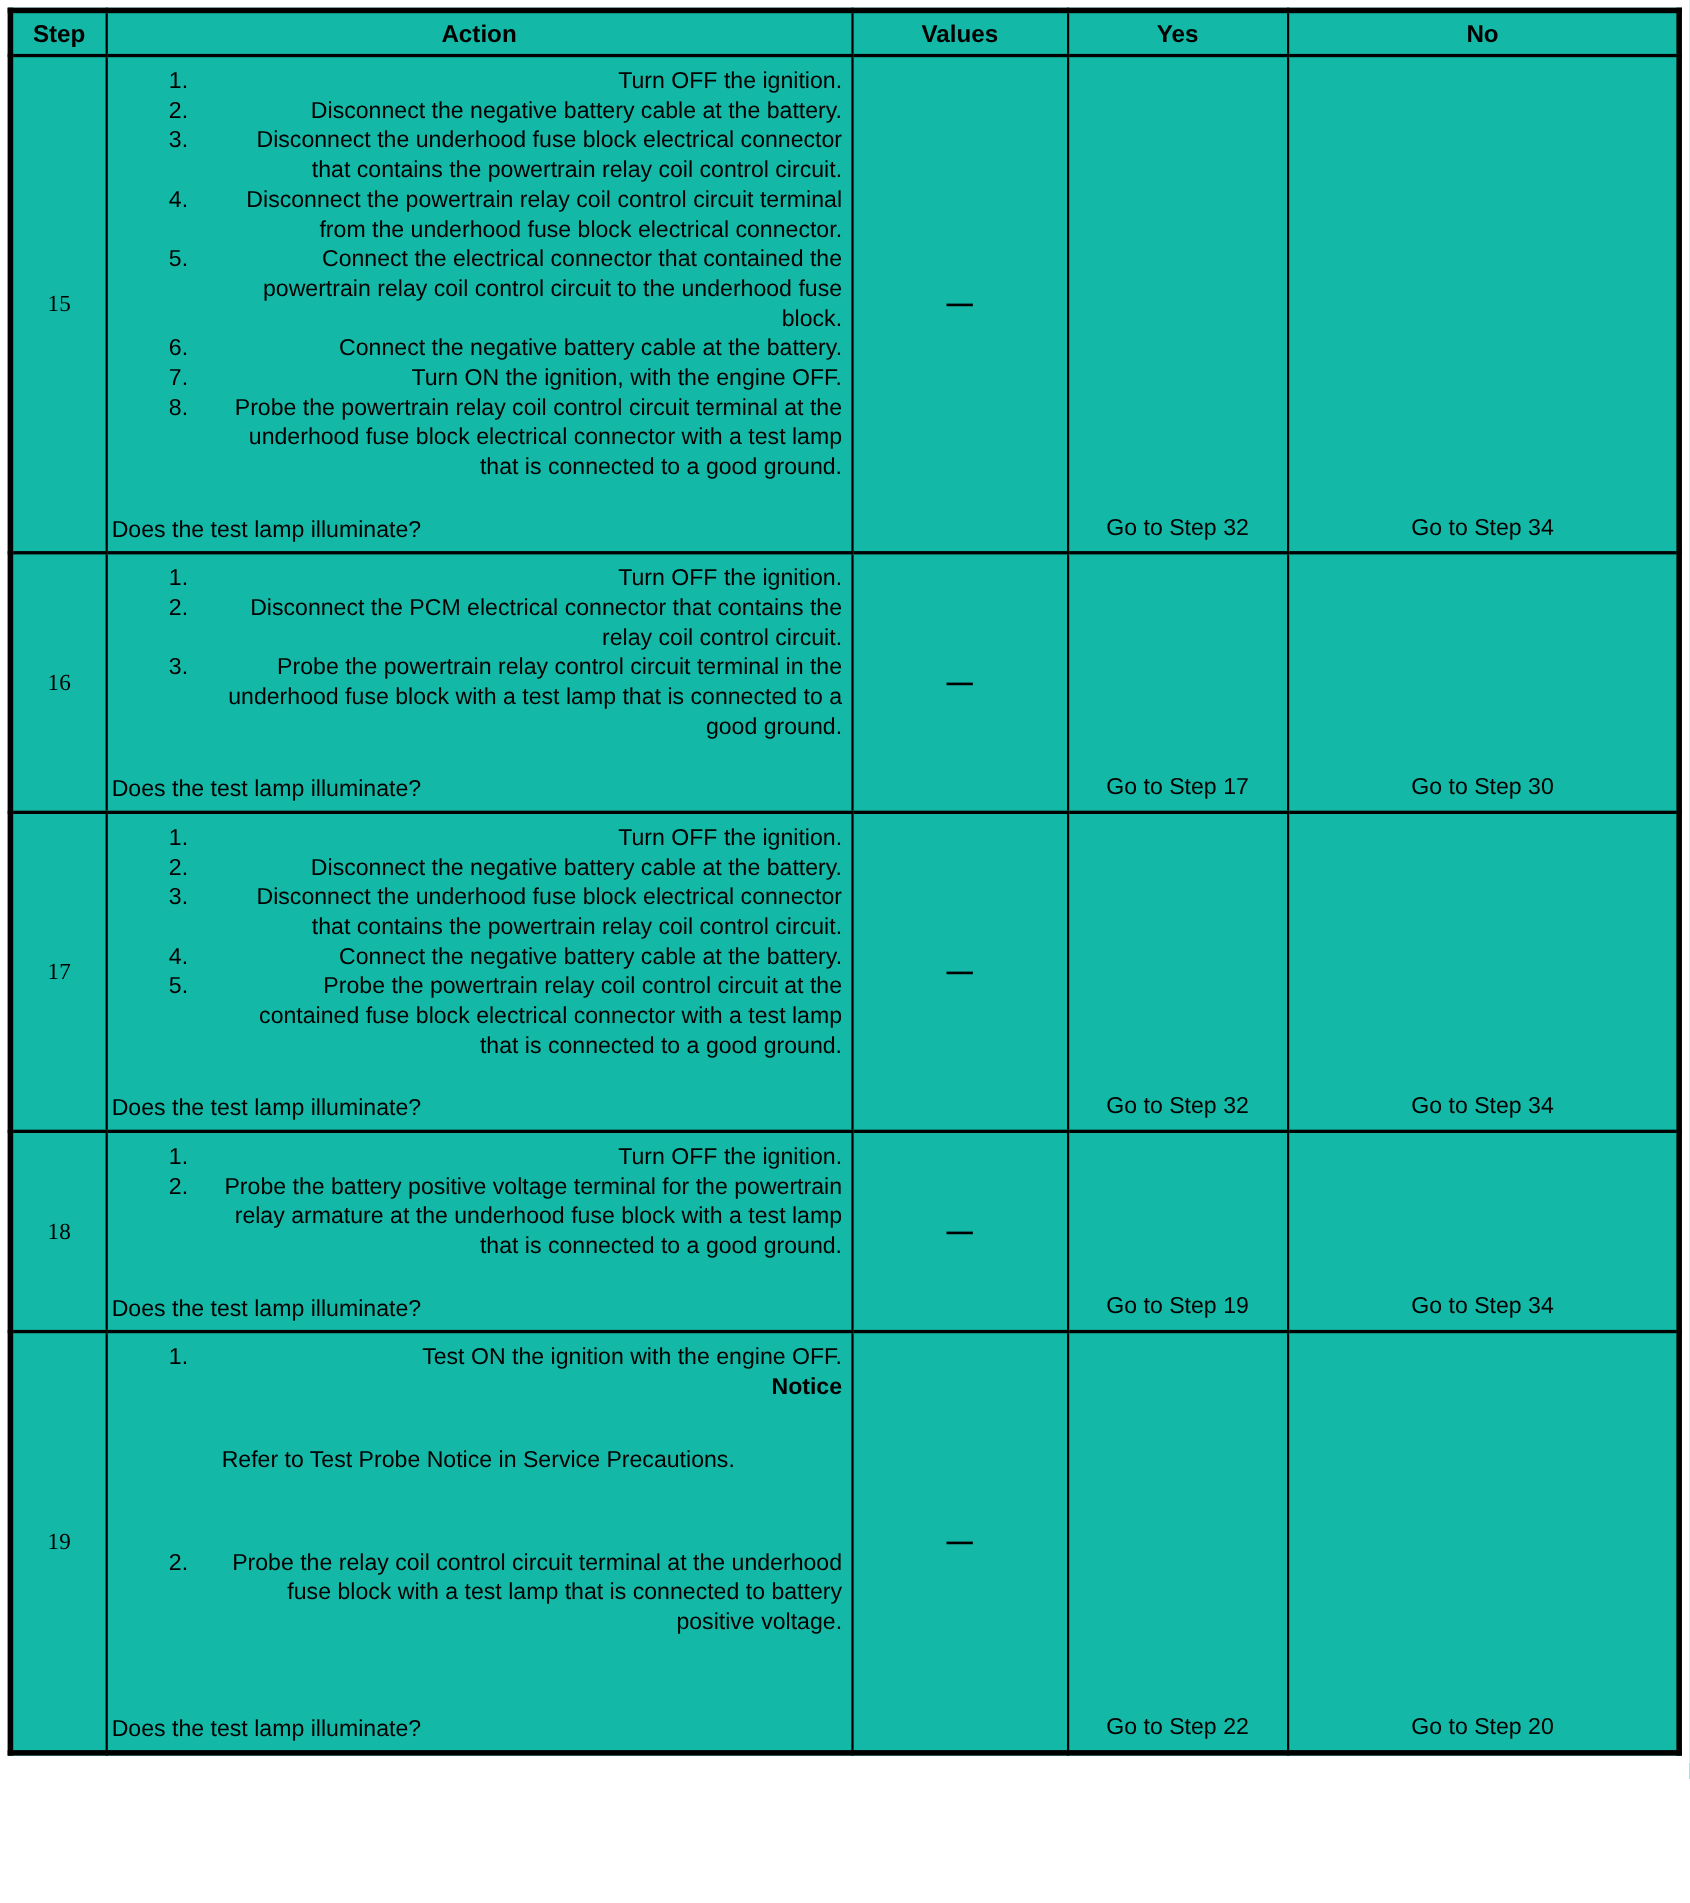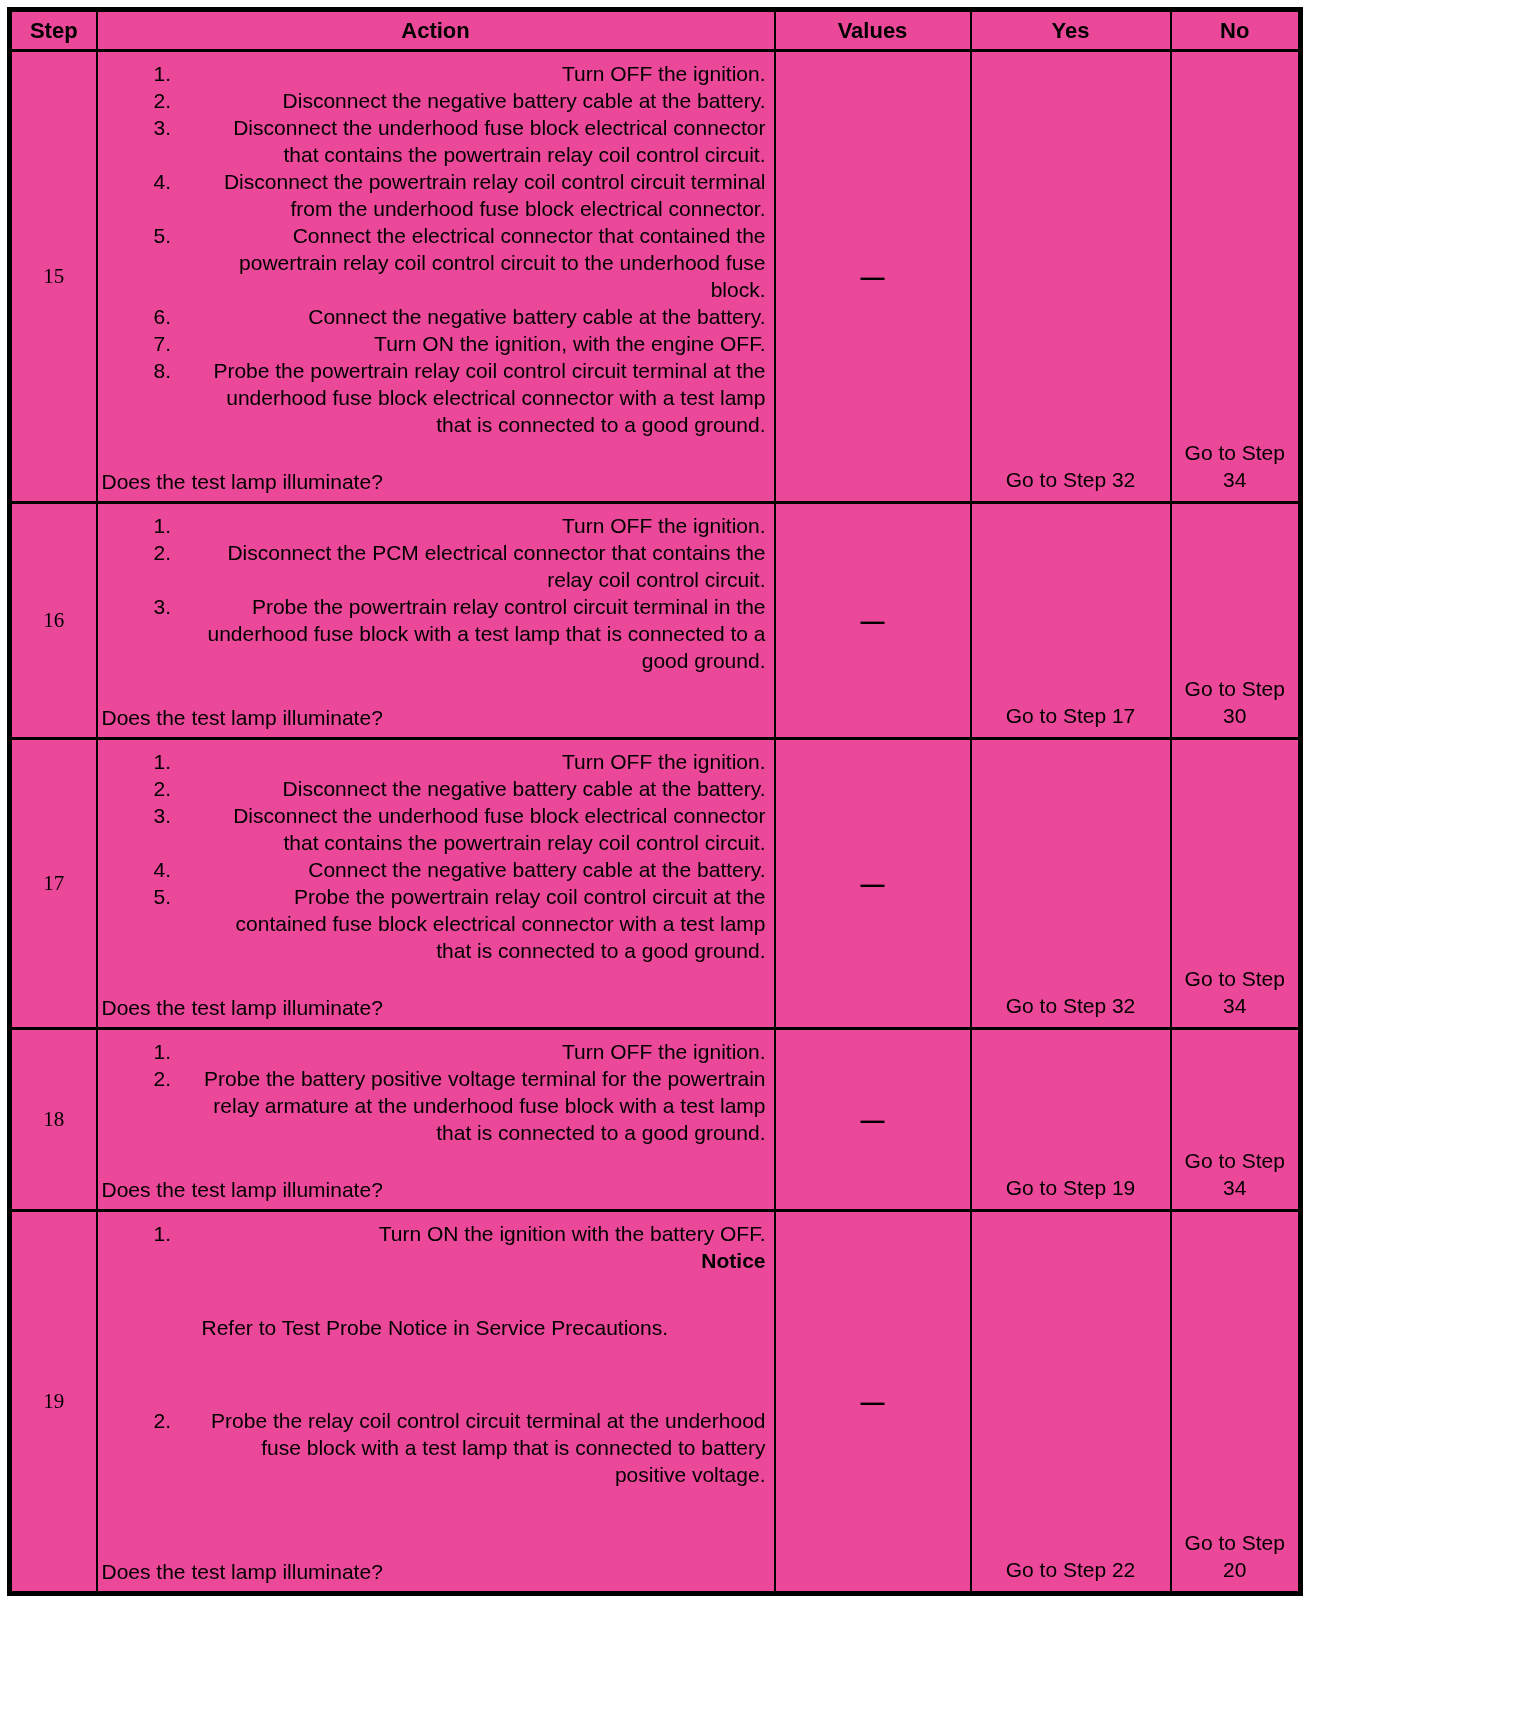--- a/index.html
+++ b/index.html
@@ -10,23 +10,23 @@
     font-family: "Liberation Sans", "DejaVu Sans", sans-serif;
   }
   .page {
     width: 1536px;
     box-sizing: border-box;
     padding: 7px;
   }
   table.diag {
     border-collapse: collapse;
     table-layout: fixed;
-    width: 1296px;
+    width: 1522px;
     border: 5px solid #000;
-    background: #ec4899;
+    background: #14b8a6;
   }
   col.c-step   { width: 87px; }
   col.c-action { width: 678px; }
   col.c-values { width: 196px; }
   col.c-yes    { width: 200px; }
   col.c-no     { width: auto; }
 
   th, td {
     border: 2px solid #000;
     vertical-align: top;
@@ -233,21 +233,21 @@
         <td class="goto-cell">Go to Step 34</td>
       </tr>
 
       <tr>
         <td class="step-cell">19</td>
         <td class="action-cell">
           <div>
             <div class="ai">
               <span class="n">1.</span>
               <span class="t">
-                <span>Turn ON the ignition with the battery OFF.</span>
+                <span>Test ON the ignition with the engine OFF.</span>
                 <span class="notice-label">Notice</span>
               </span>
             </div>
             <div class="notice-para">Refer to Test Probe Notice in Service Precautions.</div>
             <div class="ai gap-lg">
                 <span class="n">2.</span>
                 <span class="t">Probe the relay coil control circuit terminal at the underhood fuse block with a test lamp that is connected to battery positive voltage.</span>
               </div>
           </div>
           <div class="question q-tall">Does the test lamp illuminate?</div>

